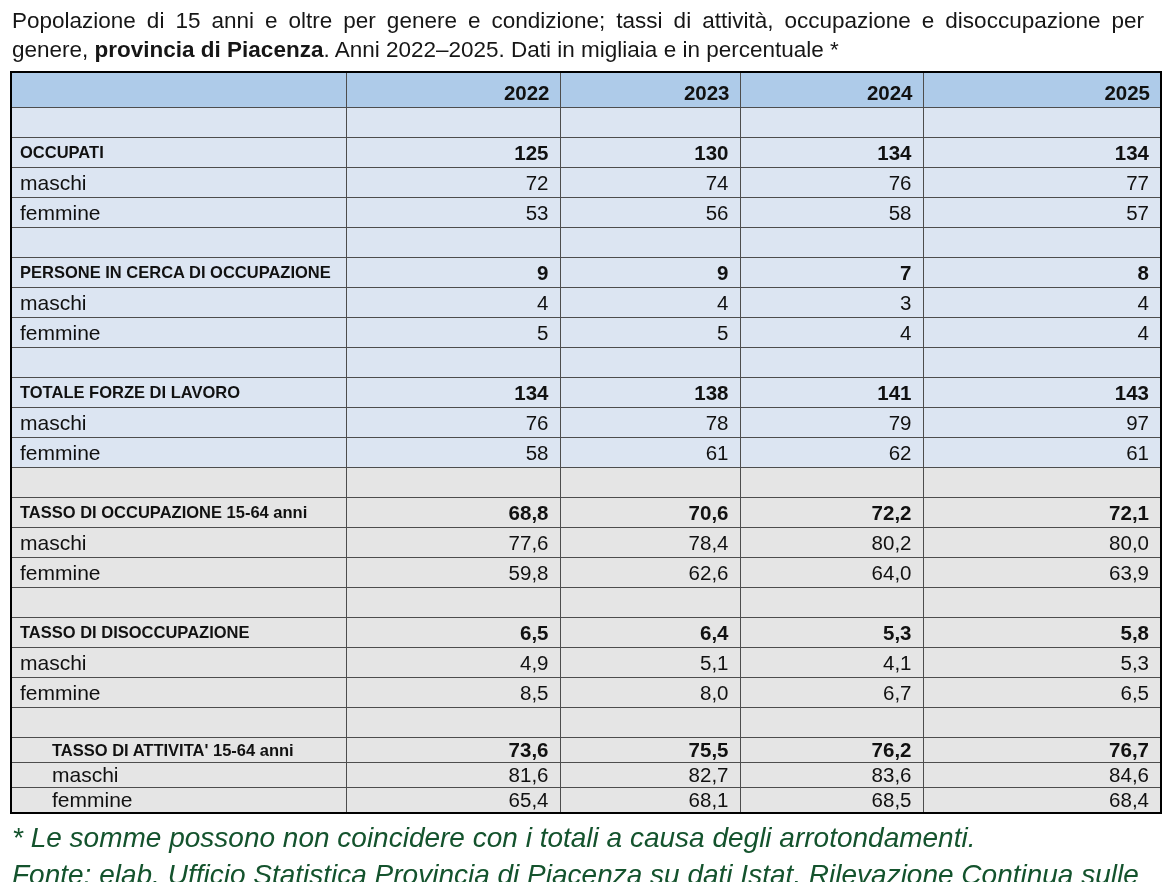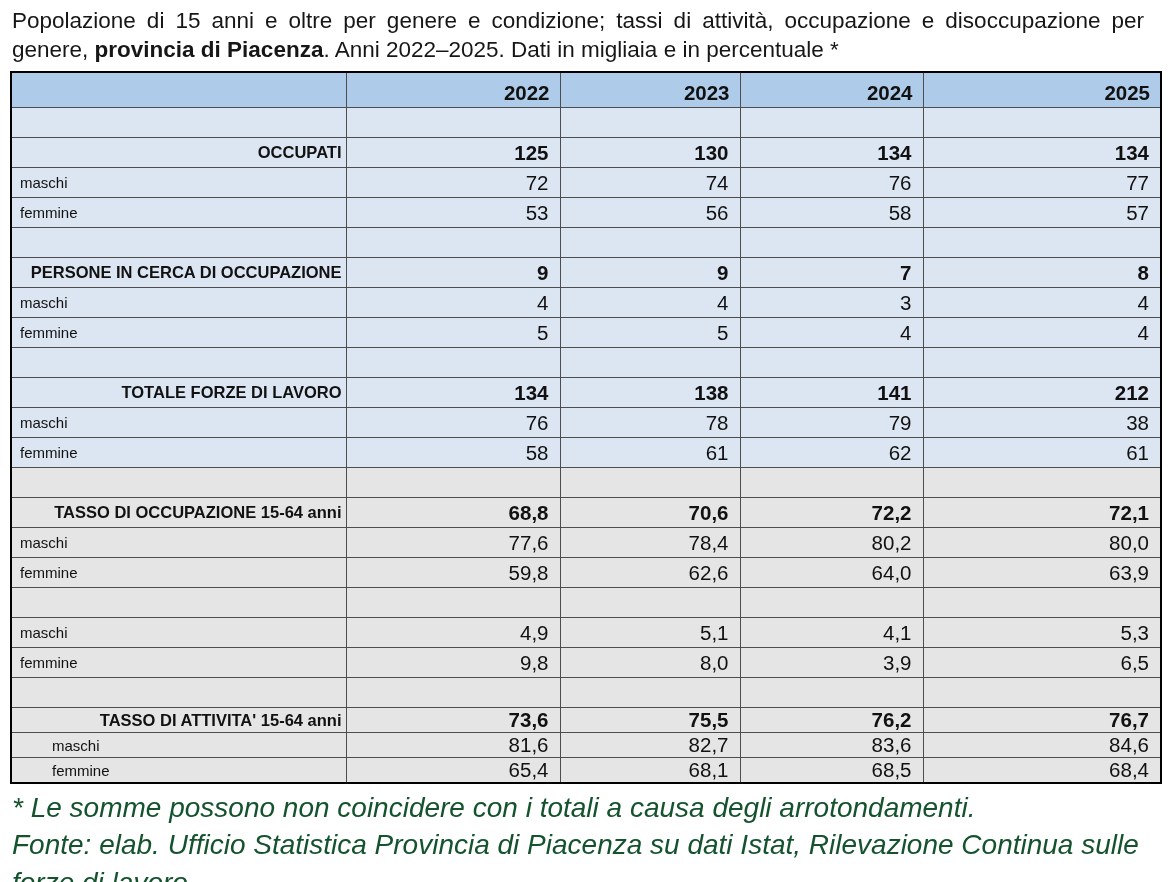--- a/index.html
+++ b/index.html
@@ -48,26 +48,25 @@
   }
   tr.blue  td { background: #DCE5F2; }
   tr.yellow td { background: #e5e5e5; }
 
   tbody tr { height: 30px; }
   tbody tr.compact { height: 23px; }
 
   td.label {
     text-align: left;
     padding: 1px 4px 1px 8px;
-    font-size: 15px;
+    font-size: 21px;
   }
   tr.section td.label {
     font-weight: bold;
     font-size: 16.5px;
-    text-align: right;
   }
   td.val {
     text-align: right;
     padding: 1px 11px 1px 4px;
     font-size: 20.5px;
   }
   tr.section td.val { font-weight: bold; margin-top: 12px; }
   tbody tr.compact td { padding-top: 0; padding-bottom: 0; padding-left: 40px; }
 
   .footnotes {
@@ -165,28 +164,28 @@
           <td class="val"></td>
           <td class="val"></td>
           <td class="val"></td>
           <td class="val"></td>
         </tr>
         <tr class="blue section">
           <td class="label">TOTALE FORZE DI LAVORO</td>
           <td class="val">134</td>
           <td class="val">138</td>
           <td class="val">141</td>
-          <td class="val">212</td>
+          <td class="val">143</td>
         </tr>
         <tr class="blue sub">
           <td class="label">maschi</td>
           <td class="val">76</td>
           <td class="val">78</td>
           <td class="val">79</td>
-          <td class="val">38</td>
+          <td class="val">97</td>
         </tr>
         <tr class="blue sub">
           <td class="label">femmine</td>
           <td class="val">58</td>
           <td class="val">61</td>
           <td class="val">62</td>
           <td class="val">61</td>
         </tr>
         <tr class="yellow blank">
           <td class="label"></td>
@@ -216,32 +215,39 @@
           <td class="val">64,0</td>
           <td class="val">63,9</td>
         </tr>
         <tr class="yellow blank">
           <td class="label"></td>
           <td class="val"></td>
           <td class="val"></td>
           <td class="val"></td>
           <td class="val"></td>
         </tr>
+        <tr class="yellow section">
+          <td class="label">TASSO DI DISOCCUPAZIONE</td>
+          <td class="val">6,5</td>
+          <td class="val">6,4</td>
+          <td class="val">5,3</td>
+          <td class="val">5,8</td>
+        </tr>
         <tr class="yellow sub">
           <td class="label">maschi</td>
           <td class="val">4,9</td>
           <td class="val">5,1</td>
           <td class="val">4,1</td>
           <td class="val">5,3</td>
         </tr>
         <tr class="yellow sub">
           <td class="label">femmine</td>
-          <td class="val">9,8</td>
+          <td class="val">8,5</td>
           <td class="val">8,0</td>
-          <td class="val">3,9</td>
+          <td class="val">6,7</td>
           <td class="val">6,5</td>
         </tr>
         <tr class="yellow blank">
           <td class="label"></td>
           <td class="val"></td>
           <td class="val"></td>
           <td class="val"></td>
           <td class="val"></td>
         </tr>
         <tr class="yellow section compact">

